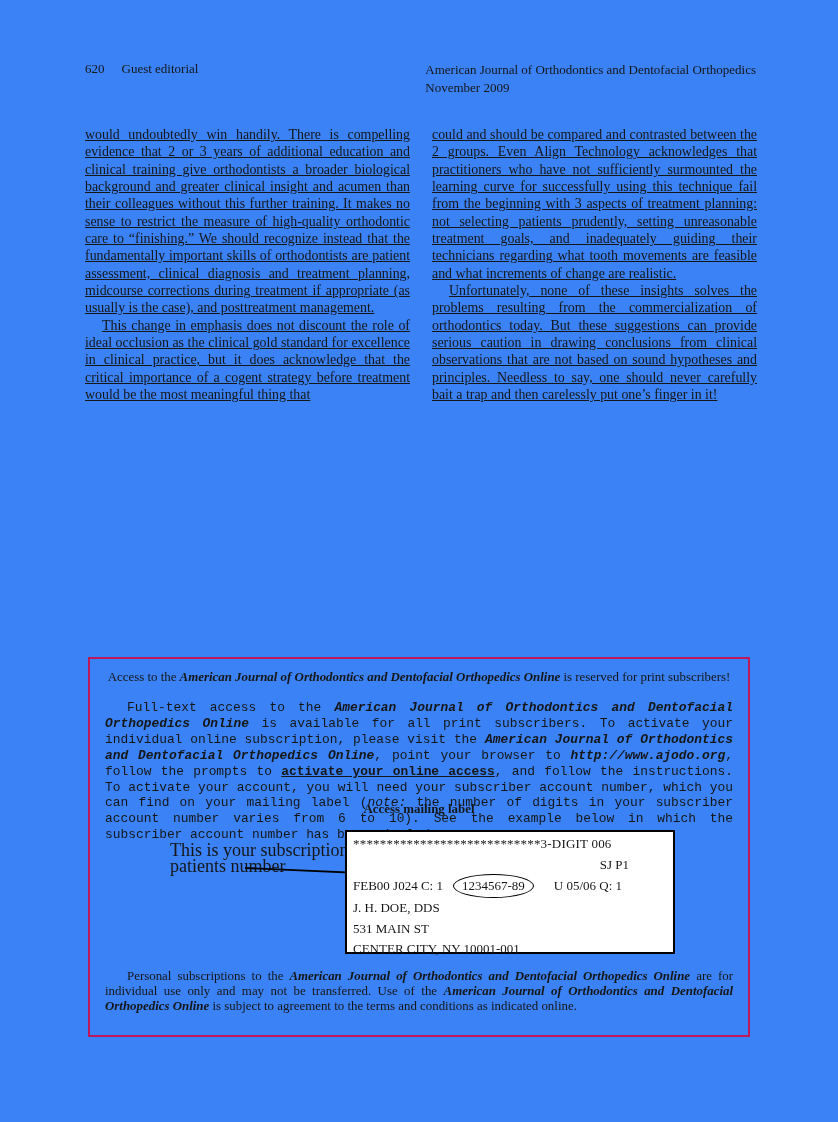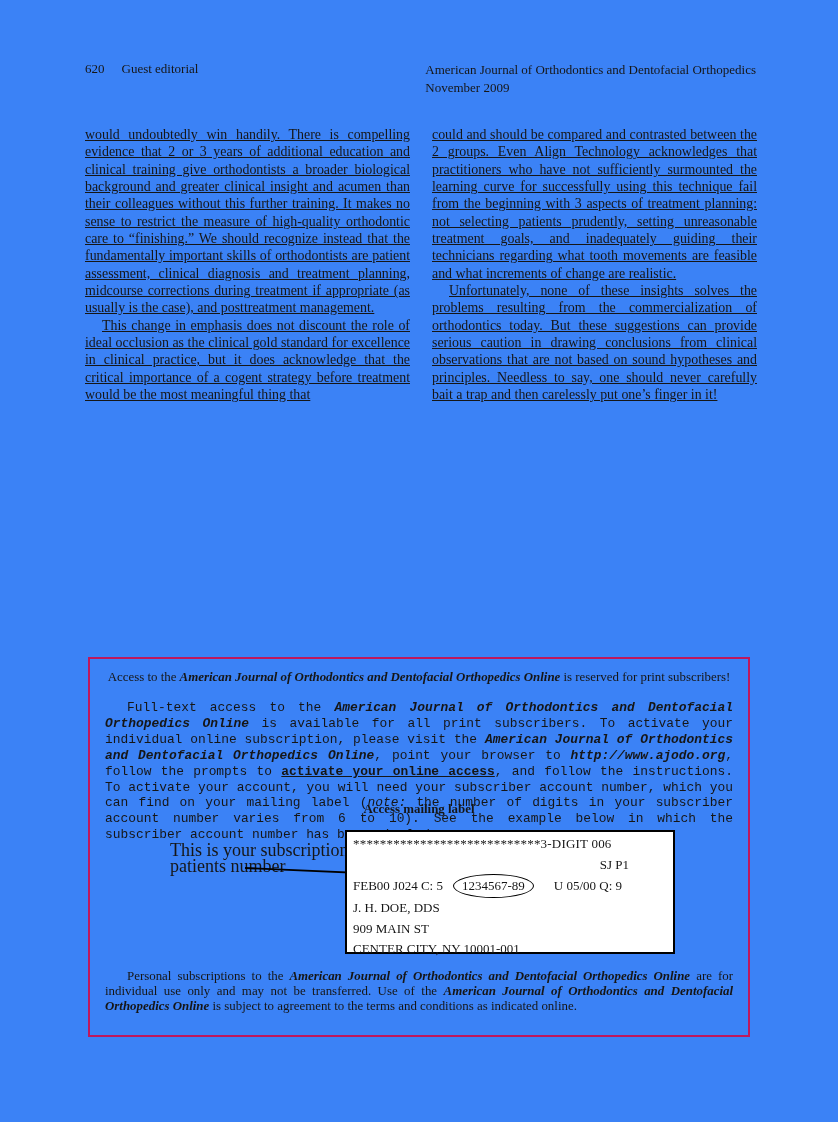--- a/index.html
+++ b/index.html
@@ -100,24 +100,24 @@
       <path d="M155,209 L362,218" stroke="#000" stroke-width="1.8" fill="none"></path>
       <polygon points="360,211 376,218.5 360,225" fill="#000"></polygon>
     </svg>
 
     <div class="label-box">
       <div class="label-line ll1">
         <span>****************************</span><span>3-DIGIT 006</span>
       </div>
       <div class="label-line ll2">SJ P1</div>
       <div class="label-line ll3">
-        <span>FEB00 J024 C: 5</span><span class="account-circled">1234567-89</span><span>U 05/00 Q: 9</span>
+        <span>FEB00 J024 C: 1</span><span class="account-circled">1234567-89</span><span>U 05/06 Q: 1</span>
       </div>
       <div class="label-line ll4">J. H. DOE, DDS</div>
-      <div class="label-line ll5">909 MAIN ST</div>
+      <div class="label-line ll5">531 MAIN ST</div>
       <div class="label-line ll6">CENTER CITY, NY 10001-001</div>
     </div>
 
     <div class="terms">
       <span>Personal subscriptions to the </span><span class="jrnl">American Journal of Orthodontics and Dentofacial Orthopedics Online</span><span> are for individual use only and may not be transferred. Use of the </span><span class="jrnl">American Journal of Orthodontics and Dentofacial Orthopedics Online</span><span> is subject to agreement to the terms and conditions as indicated online.</span>
     </div>
 
   </div>
 </div>
 

